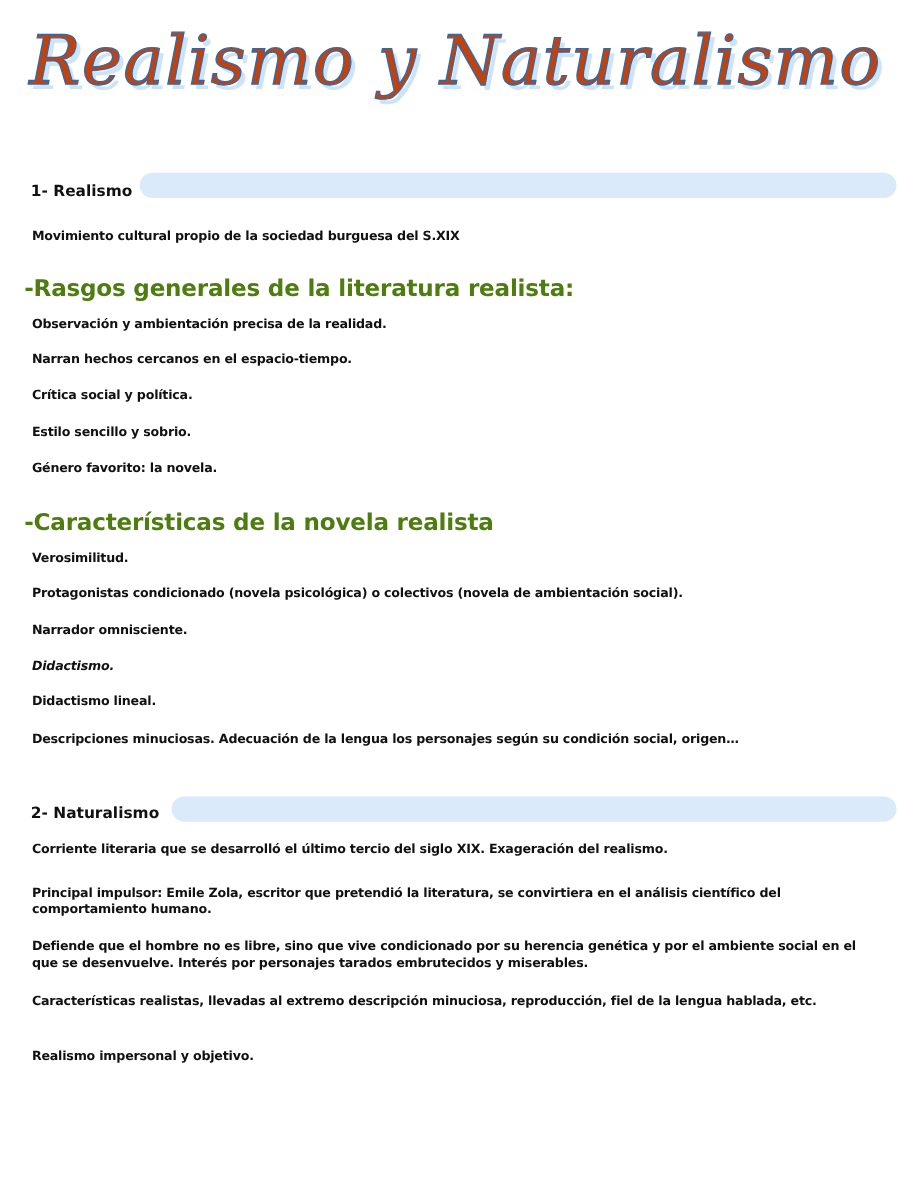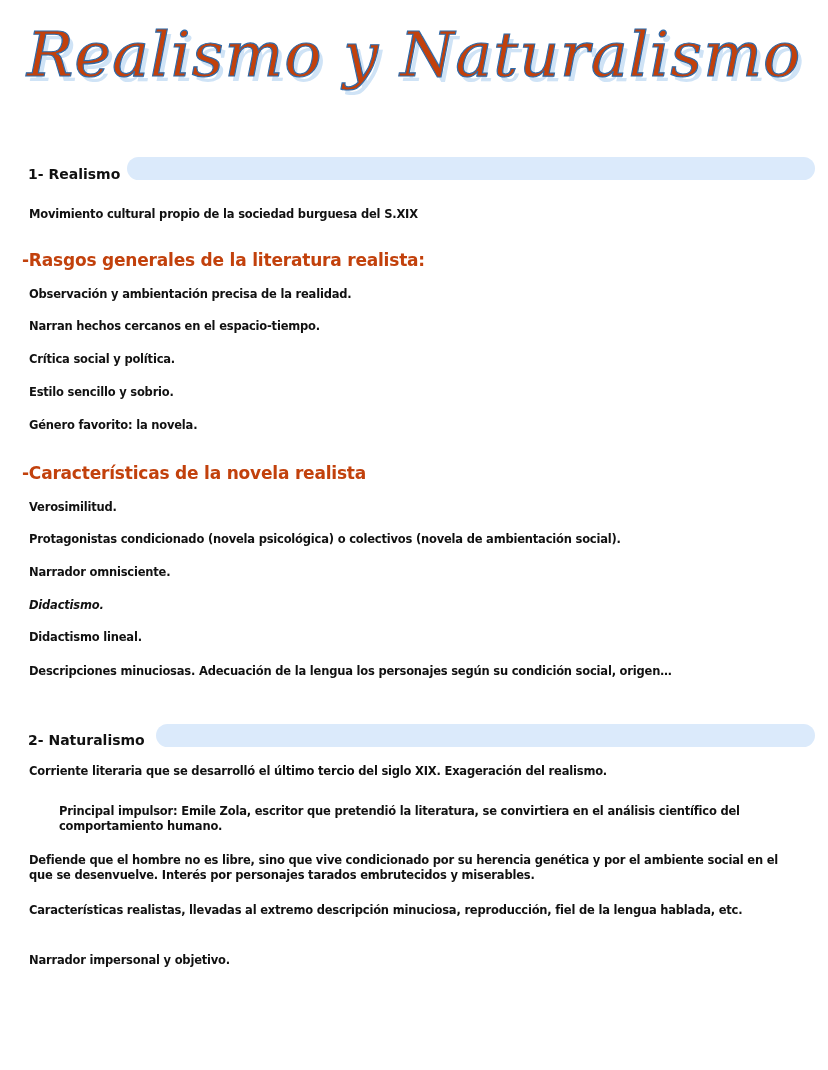--- a/index.html
+++ b/index.html
@@ -11,21 +11,21 @@
     font-weight: normal; letter-spacing: 1px;
     color: #c2410c;
     -webkit-text-stroke: 1.2px #2f6aa8;
     text-shadow: 4px 5px 0 #cfe3f6;
   }
   .section-header { position: absolute; left: 28px; height: 24px; display: flex; align-items: flex-end; }
   .section-header .label { font-size: 14px; font-weight: bold; white-space: nowrap; margin-right: 6px; color:#111; }
   .section-bar { position: absolute; height: 23px; background: #dbeafb; border-radius: 12px; }
   .line { position: absolute; left: 29px; font-size: 11.5px; font-weight: bold; color: #111; white-space: nowrap; letter-spacing: -0.2px; }
   .line.wrap { white-space: normal; width: 770px; line-height: 15px; }
-  .subhead { position: absolute; left: 22px; font-size: 17px; font-weight: bold; color:#c2410c; white-space: nowrap; letter-spacing: -0.2px; }
+  .subhead { position: absolute; left: 22px; font-size: 21px; font-weight: bold; color:#4d7c0f; white-space: nowrap; letter-spacing: -0.2px; }
 </style>
 </head>
 <body>
 
 <div class="title">Realismo y Naturalismo</div>
 
 <div class="section-bar" style="left:127px; top:157px; width:688px;"></div>
 <div class="section-header" style="top:158px;">
   <span class="label">1- Realismo</span>
 </div>
@@ -46,16 +46,16 @@
 <div class="line" style="top:598px;font-style:italic;">Didactismo.</div>
 <div class="line" style="top:630px;">Didactismo lineal.</div>
 <div class="line" style="top:664px;">Descripciones minuciosas. Adecuación de la lengua los personajes según su condición social, origen…</div>
 
 <div class="section-bar" style="left:156px; top:724px; width:659px;"></div>
 <div class="section-header" style="top:724px;">
   <span class="label">2- Naturalismo</span>
 </div>
 
 <div class="line wrap" style="top:764px;">Corriente literaria que se desarrolló el último tercio del siglo XIX. Exageración del realismo.</div>
-<div class="line wrap" style="top:804px;margin-left:30px;">Principal impulsor: Emile Zola, escritor que pretendió la literatura, se convirtiera en el análisis científico del comportamiento humano.</div>
+<div class="line wrap" style="top:804px;">Principal impulsor: Emile Zola, escritor que pretendió la literatura, se convirtiera en el análisis científico del comportamiento humano.</div>
 <div class="line wrap" style="top:853px;">Defiende que el hombre no es libre, sino que vive condicionado por su herencia genética y por el ambiente social en el que se desenvuelve. Interés por personajes tarados embrutecidos y miserables.</div>
 <div class="line wrap" style="top:903px;">Características realistas, llevadas al extremo descripción minuciosa, reproducción, fiel de la lengua hablada, etc.</div>
-<div class="line wrap" style="top:953px;">Narrador impersonal y objetivo.</div>
+<div class="line wrap" style="top:953px;">Realismo impersonal y objetivo.</div>
 
 </body></html>

